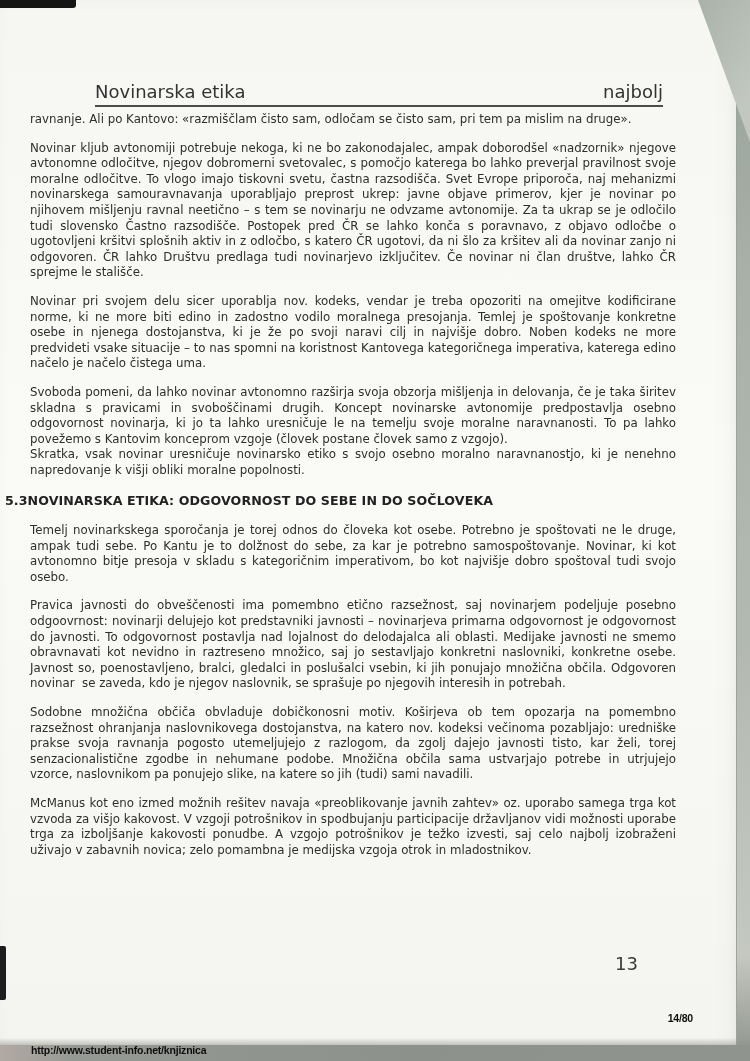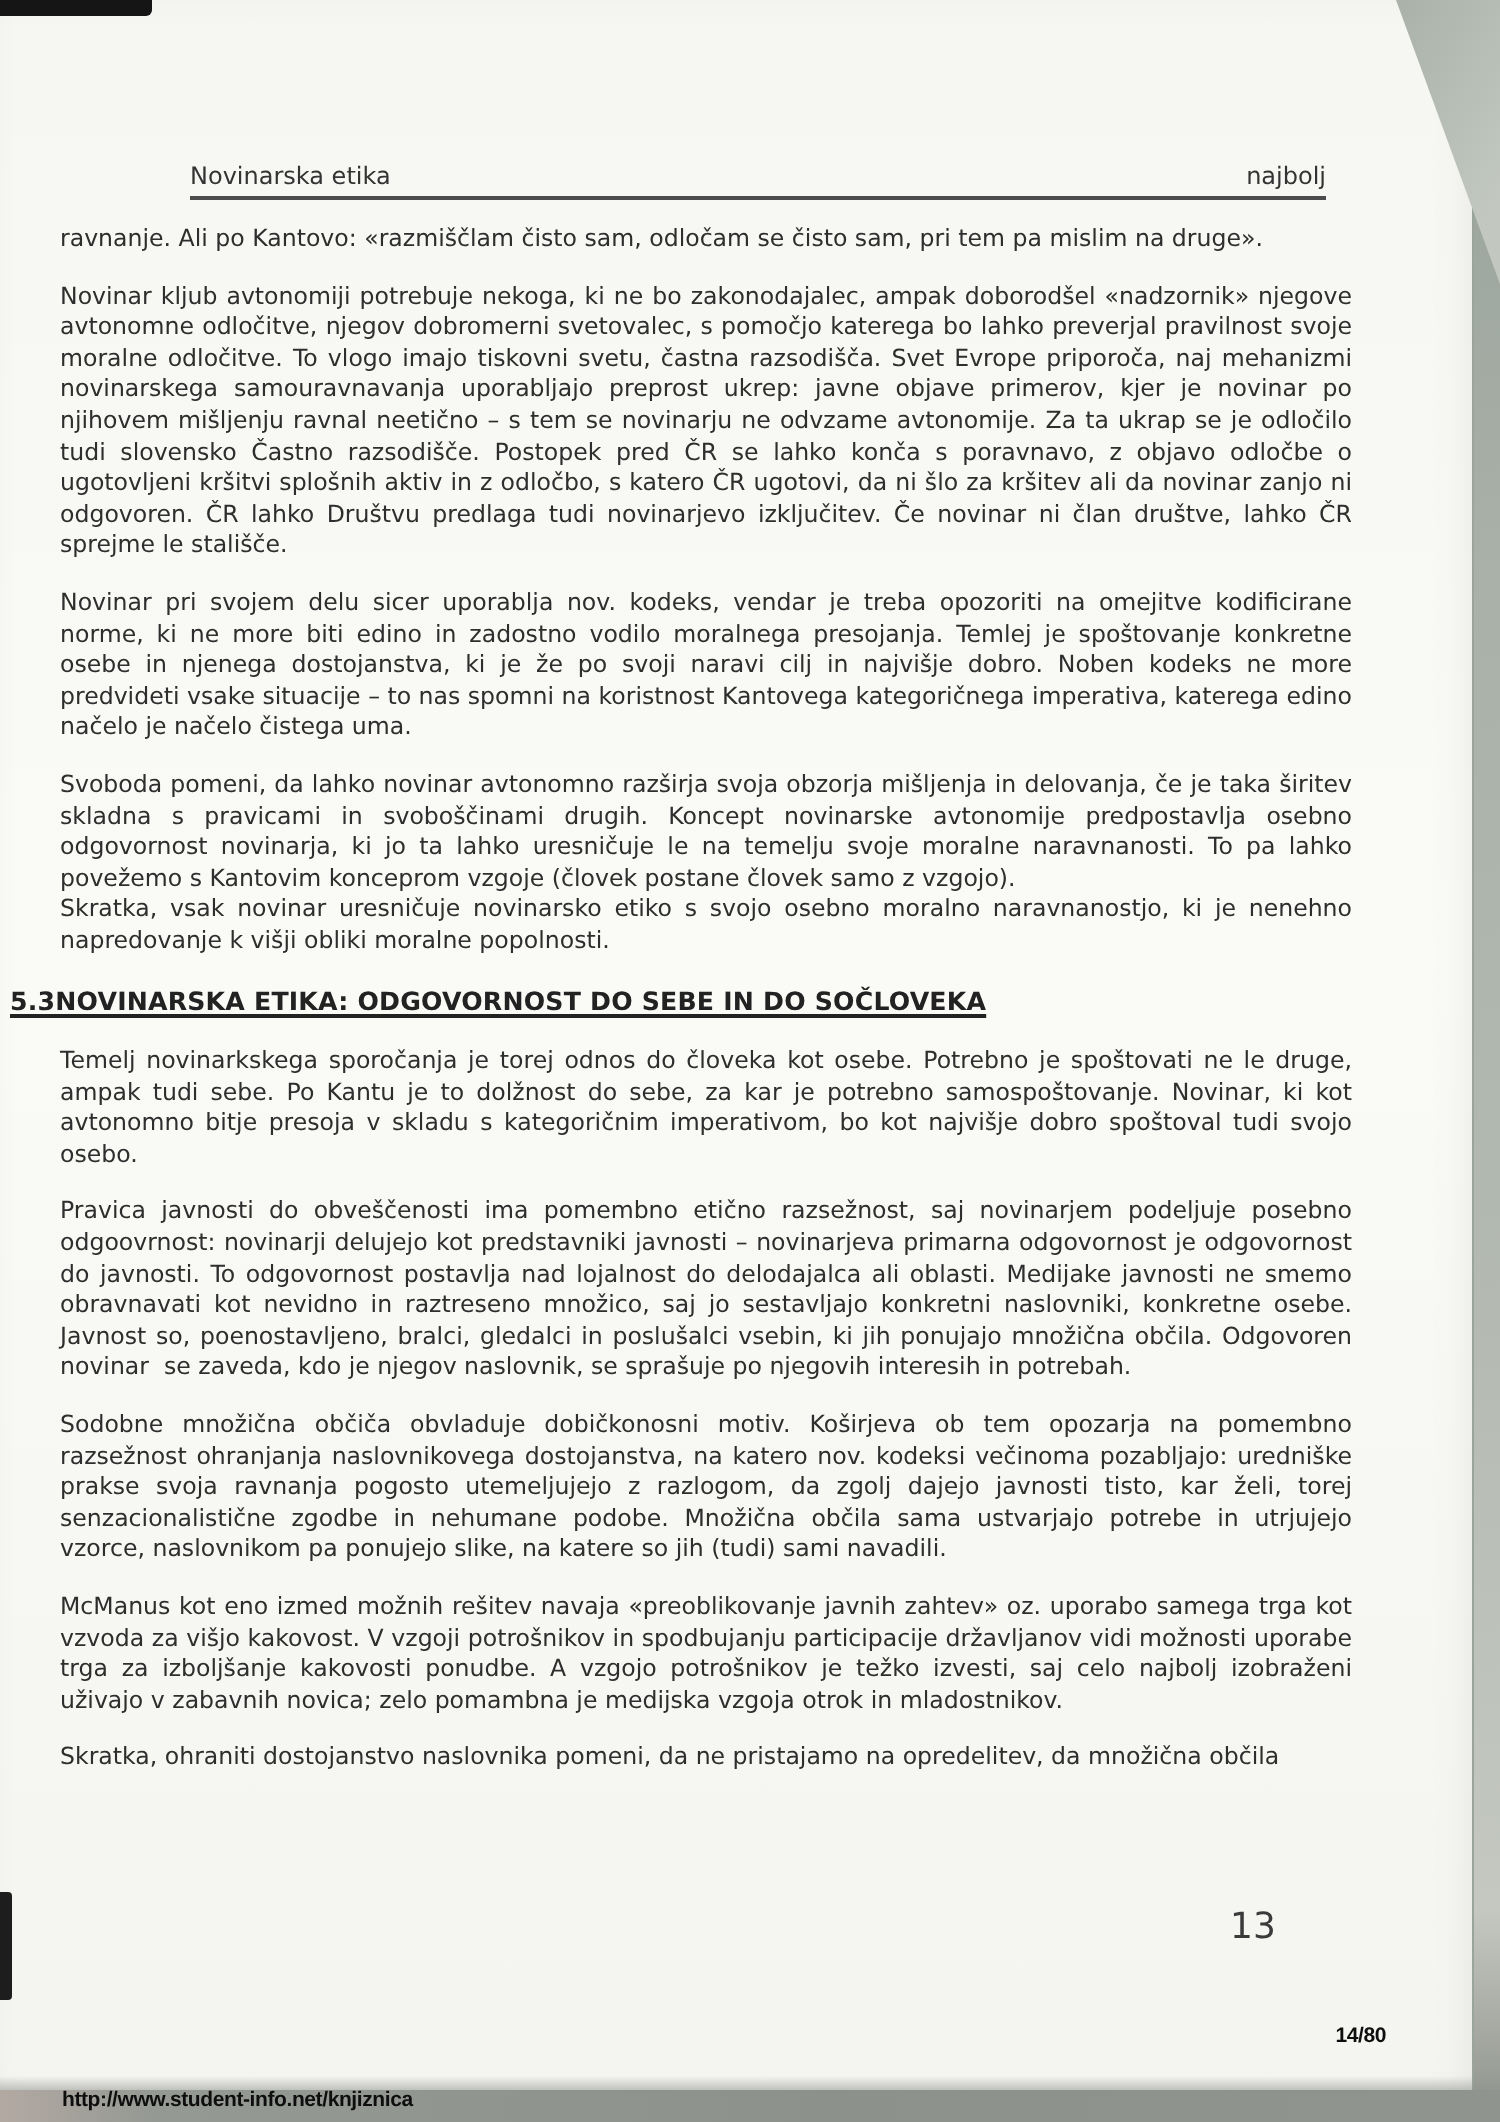--- a/index.html
+++ b/index.html
@@ -30,34 +30,34 @@
   .band-shadow { position:absolute; left:0; bottom:16px; width:750px; height:7px;
     background:linear-gradient(180deg, rgba(145,148,142,0) 0%, rgba(145,148,142,.5) 100%); }
   .band-bottom { position:absolute; left:0; bottom:0; width:750px; height:16px;
     background:linear-gradient(90deg,#b3a9a3 0%,#959993 10%,#8d918c 55%,#90948f 100%); }
 
   
   .header {
     position:absolute; left:95px; top:81px; width:568px;
     display:flex; justify-content:space-between; align-items:flex-end;
     border-bottom:2px solid #4c4c4c; padding-bottom:3px;
-    font-size:12px; color:#333;gap:16px;
+    font-size:18px; color:#333;gap:16px;
   }
 
   
   .content {
     position:absolute; left:30px; top:112px; width:662px;
     font-size:11.8px; line-height:15.6px;
     text-align:justify; color:#2e2e2e;
   }
   .content p { margin:0 16px 13px 0; white-space:pre-wrap; }
   .content h2 {
     font-size:12.6px; font-weight:bold; color:#222;
     margin:15px 0 14px -25px;
-    text-decoration:underline; text-decoration-thickness:1.5px; text-underline-offset:2px;
+    text-decoration-thickness:1.5px; text-underline-offset:2px;
     letter-spacing:.1px; text-align:left;
   }
 
   .pageno { position:absolute; left:615px; top:953px; font-size:18px; color:#3a3a3a; }
 
   .footer-url, .footer-pages {
     position:absolute; top:1012px;
     font-family:"Liberation Sans","DejaVu Sans",sans-serif;
     font-weight:bold; font-size:10.5px; letter-spacing:-.2px; color:#0e0e0e;
   }
@@ -87,21 +87,20 @@
     <p>Novinar pri svojem delu sicer uporablja nov. kodeks, vendar je treba opozoriti na omejitve kodificirane norme, ki ne more biti edino in zadostno vodilo moralnega presojanja. Temlej je spoštovanje konkretne osebe in njenega dostojanstva, ki je že po svoji naravi cilj in najvišje dobro. Noben kodeks ne more predvideti vsake situacije – to nas spomni na koristnost Kantovega kategoričnega imperativa, katerega edino načelo je načelo čistega uma.</p>
     <p>Svoboda pomeni, da lahko novinar avtonomno razširja svoja obzorja mišljenja in delovanja, če je taka širitev skladna s pravicami in svoboščinami drugih. Koncept novinarske avtonomije predpostavlja osebno odgovornost novinarja, ki jo ta lahko uresničuje le na temelju svoje moralne naravnanosti. To pa lahko povežemo s Kantovim konceprom vzgoje (človek postane človek samo z vzgojo).
 Skratka, vsak novinar uresničuje novinarsko etiko s svojo osebno moralno naravnanostjo, ki je nenehno napredovanje k višji obliki moralne popolnosti.</p>
 
     <h2>5.3NOVINARSKA ETIKA: ODGOVORNOST DO SEBE IN DO SOČLOVEKA</h2>
 
     <p>Temelj novinarkskega sporočanja je torej odnos do človeka kot osebe. Potrebno je spoštovati ne le druge, ampak tudi sebe. Po Kantu je to dolžnost do sebe, za kar je potrebno samospoštovanje. Novinar, ki kot avtonomno bitje presoja v skladu s kategoričnim imperativom, bo kot najvišje dobro spoštoval tudi svojo osebo.</p>
     <p>Pravica javnosti do obveščenosti ima pomembno etično razsežnost, saj novinarjem podeljuje posebno odgoovrnost: novinarji delujejo kot predstavniki javnosti – novinarjeva primarna odgovornost je odgovornost do javnosti. To odgovornost postavlja nad lojalnost do delodajalca ali oblasti. Medijake javnosti ne smemo obravnavati kot nevidno in raztreseno množico, saj jo sestavljajo konkretni naslovniki, konkretne osebe. Javnost so, poenostavljeno, bralci, gledalci in poslušalci vsebin, ki jih ponujajo množična občila. Odgovoren novinar  se zaveda, kdo je njegov naslovnik, se sprašuje po njegovih interesih in potrebah.</p>
     <p>Sodobne množična občiča obvladuje dobičkonosni motiv. Koširjeva ob tem opozarja na pomembno razsežnost ohranjanja naslovnikovega dostojanstva, na katero nov. kodeksi večinoma pozabljajo: uredniške prakse svoja ravnanja pogosto utemeljujejo z razlogom, da zgolj dajejo javnosti tisto, kar želi, torej senzacionalistične zgodbe in nehumane podobe. Množična občila sama ustvarjajo potrebe in utrjujejo vzorce, naslovnikom pa ponujejo slike, na katere so jih (tudi) sami navadili.</p>
     <p>McManus kot eno izmed možnih rešitev navaja «preoblikovanje javnih zahtev» oz. uporabo samega trga kot vzvoda za višjo kakovost. V vzgoji potrošnikov in spodbujanju participacije državljanov vidi možnosti uporabe trga za izboljšanje kakovosti ponudbe. A vzgojo potrošnikov je težko izvesti, saj celo najbolj izobraženi uživajo v zabavnih novica; zelo pomambna je medijska vzgoja otrok in mladostnikov.</p>
-    <p>Skratka, ohraniti dostojanstvo naslovnika pomeni, da ne pristajamo na opredelitev, da množična občila</p>
   </div>
 
   <div class="pageno">13</div>
 
   <div class="footer-url">http://www.student-info.net/knjiznica</div>
   <div class="footer-pages">14/80</div>
 
 </div>
 
 </body></html>

